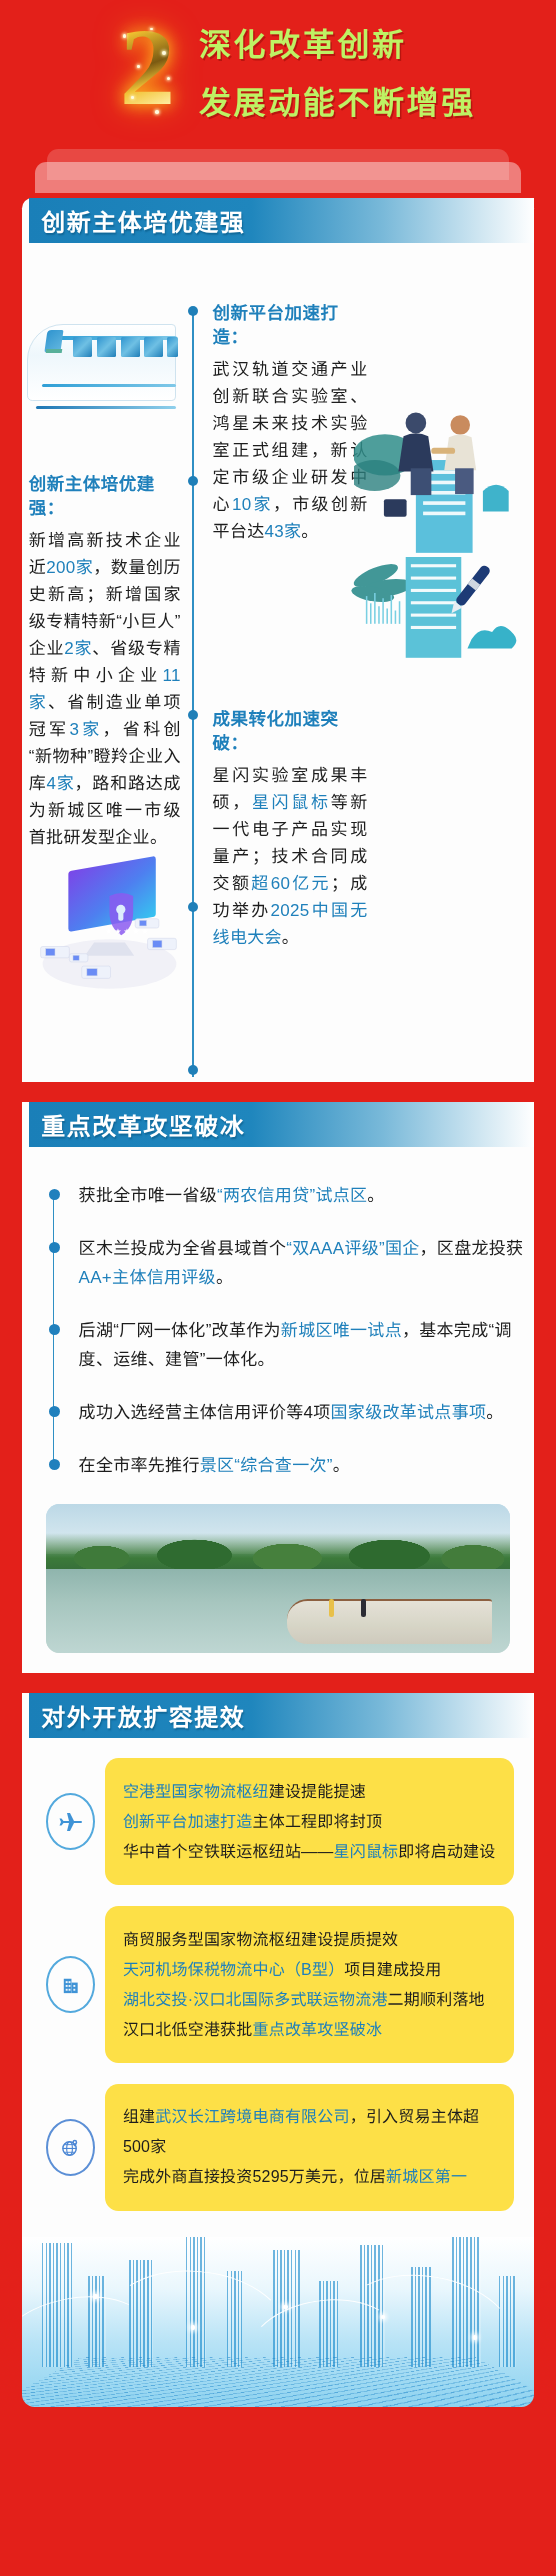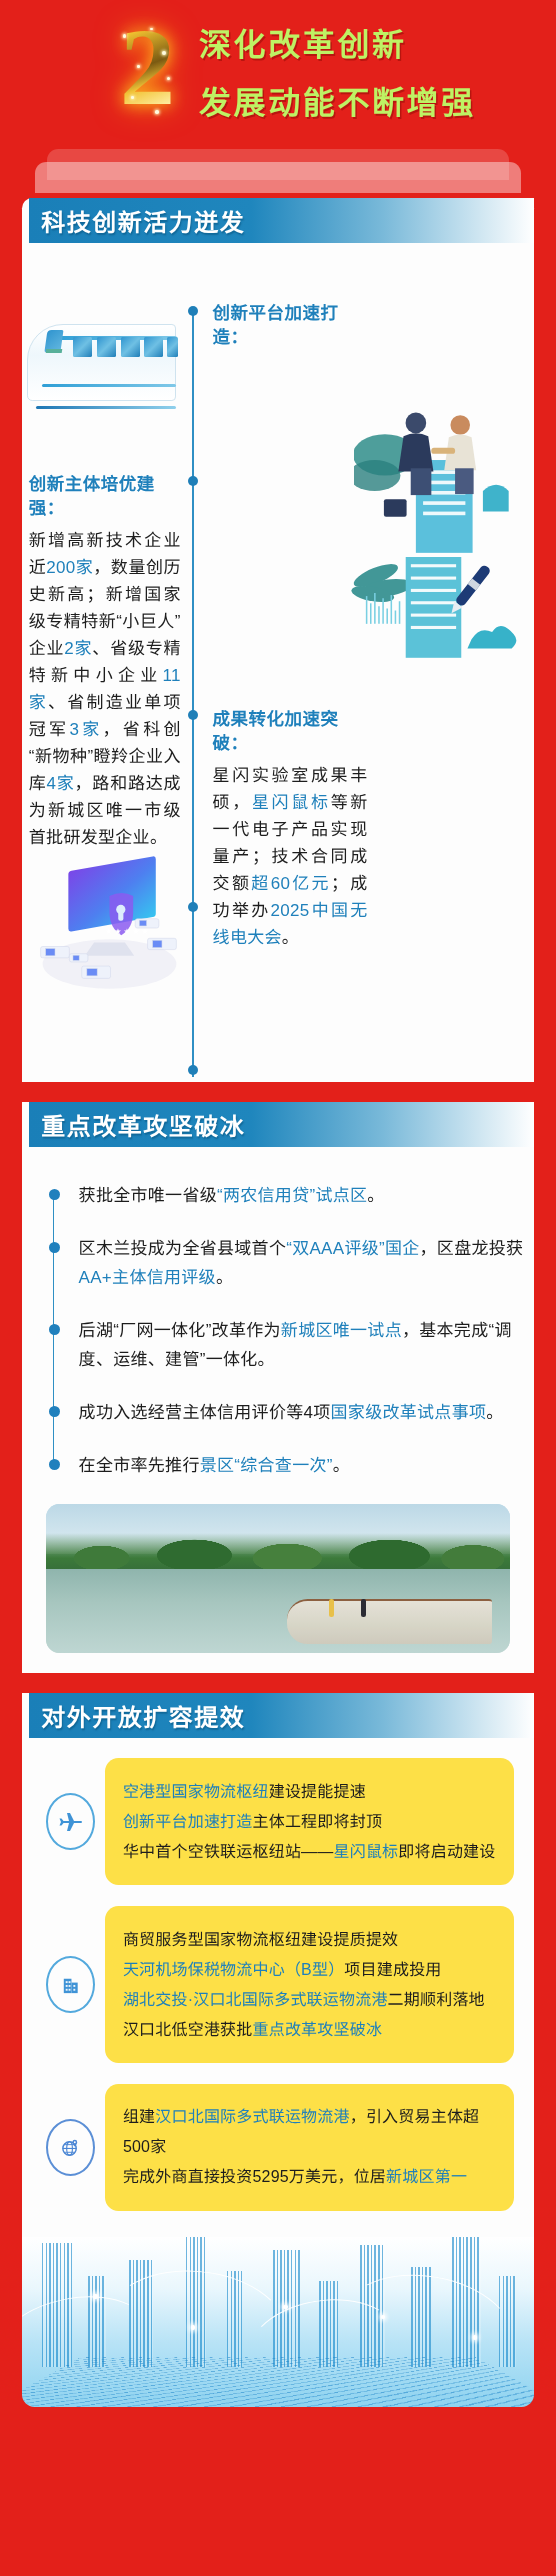--- a/index.html
+++ b/index.html
@@ -361,21 +361,21 @@
   </div>
 
   <div class="panel-stack" style="height:29px;">
     <div class="shadow-a"></div>
     <div class="shadow-b"></div>
   </div>
 
   <div class="white-panel sec1">
 
     <div class="sec-bar">
-      <span class="sec-bar-title">科技创新活力迸发</span>
+      <span class="sec-bar-title">创新主体培优建强</span>
     </div>
 
     <div class="col-wrap">
 
       <div class="train-art">
         <div class="train-body"></div>
         <div class="train-stripe" style="left:30px;top:31px;width:120px;"></div>
         <div class="train-stripe" style="left:15.5px;top:79px;width:134px;height:3.6px;"></div>
         <div class="train-stripe" style="left:9.3px;top:101px;width:140px;height:3.1px;background:linear-gradient(90deg,#1d76b4,#8fd0ec);"></div>
         <div class="train-cab"></div>
@@ -389,20 +389,23 @@
 
       <div class="timeline-axis"></div>
       <div class="tl-dot" style="top:63px;"></div>
       <div class="tl-dot" style="top:233px;"></div>
       <div class="tl-dot" style="top:467px;"></div>
       <div class="tl-dot" style="top:659px;"></div>
       <div class="tl-dot" style="top:822px;"></div>
 
       <div class="txt-block" style="left:191px; top:58px; width:155px;">
         <div class="blk-title">创新平台加速打造：</div>
+        <div class="blk-body">
+          武汉轨道交通产业创新联合实验室、鸿星未来技术实验室正式组建，新认定市级企业研发中心<span class="hl">10家</span>，市级创新平台达<span class="hl">43家</span>。
+        </div>
       </div>
 
       <div class="art-people">
         <svg viewBox="0 0 320 300" width="165" height="155" aria-hidden="true">
           <ellipse cx="60" cy="110" rx="62" ry="40" fill="#2f8d8a" opacity=".85"></ellipse>
           <ellipse cx="40" cy="150" rx="50" ry="30" fill="#2a807e" opacity=".8"></ellipse>
           <rect x="120" y="120" width="110" height="180" fill="#5bc0dc"></rect>
           <g fill="#ffffff" opacity=".9">
             <rect x="134" y="140" width="82" height="7"></rect>
             <rect x="134" y="160" width="82" height="7"></rect>
@@ -644,21 +647,21 @@
             <line x1="8" y1="26" x2="36" y2="26" stroke="#4b86d4" stroke-width="2.4"></line>
             <line x1="10" y1="18" x2="34" y2="18" stroke="#4b86d4" stroke-width="2"></line>
             <line x1="10" y1="34" x2="34" y2="34" stroke="#4b86d4" stroke-width="2"></line>
             <path d="M33 8 a5 5 0 0 1 5 5 c0 4 -5 9 -5 9 s-5 -5 -5 -9 a5 5 0 0 1 5 -5 z" fill="#4b86d4"></path>
             <circle cx="33" cy="13" r="2" fill="#ffffff"></circle>
           </svg>
         </span>
       </div>
       <div class="icard-box">
         <div class="icard-line">
-          组建<span class="hl">汉口北国际多式联运物流港</span>，引入贸易主体超500家
+          组建<span class="hl">武汉长江跨境电商有限公司</span>，引入贸易主体超500家
         </div>
         <div class="icard-line">
           完成外商直接投资5295万美元，位居<span class="hl">新城区第一</span>
         </div>
       </div>
     </div>
   </div>
 
   <div class="footer-city">
     <div class="tower" style="left:4%;  width:30px; height:124px;"></div>

